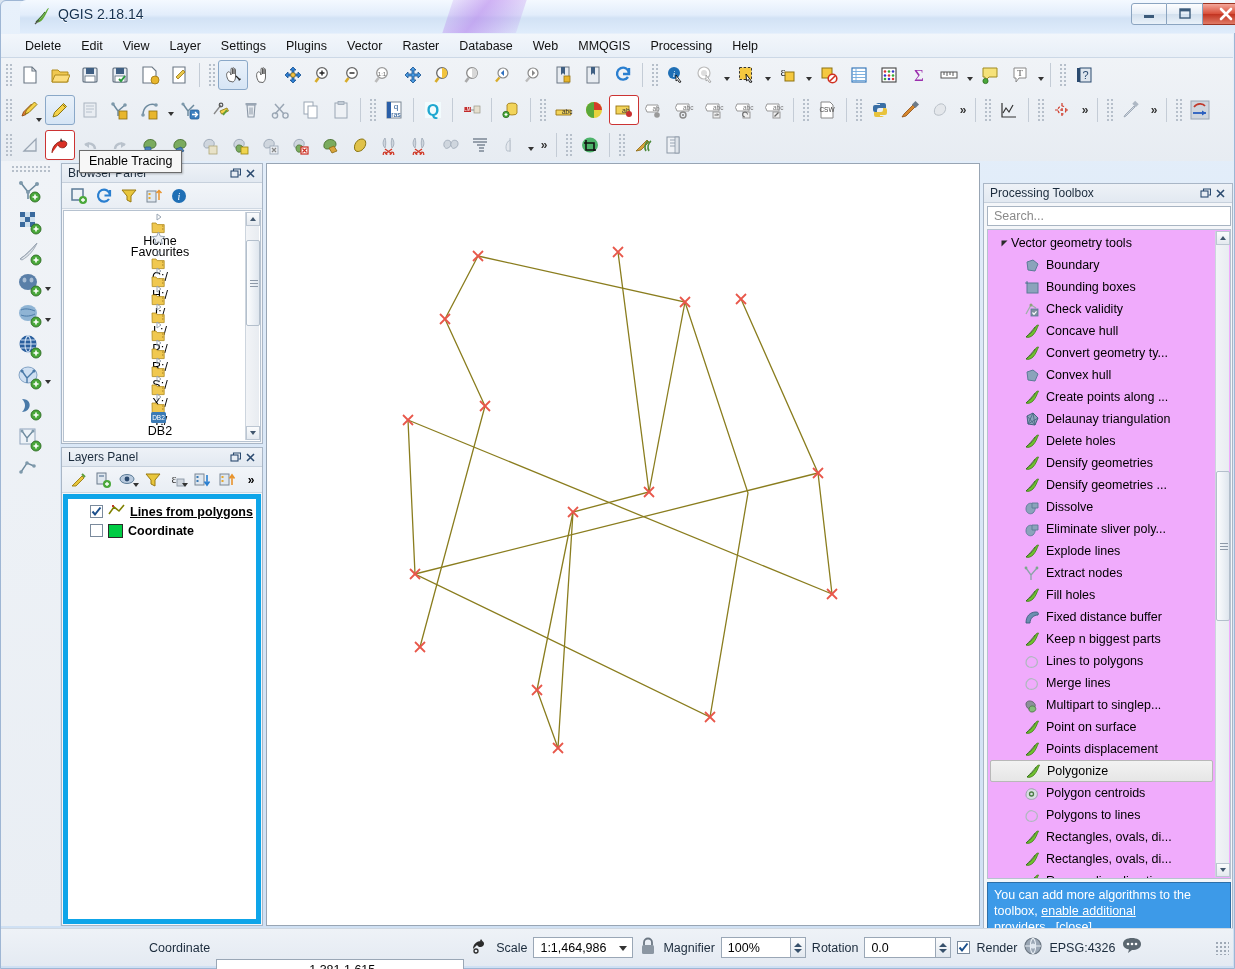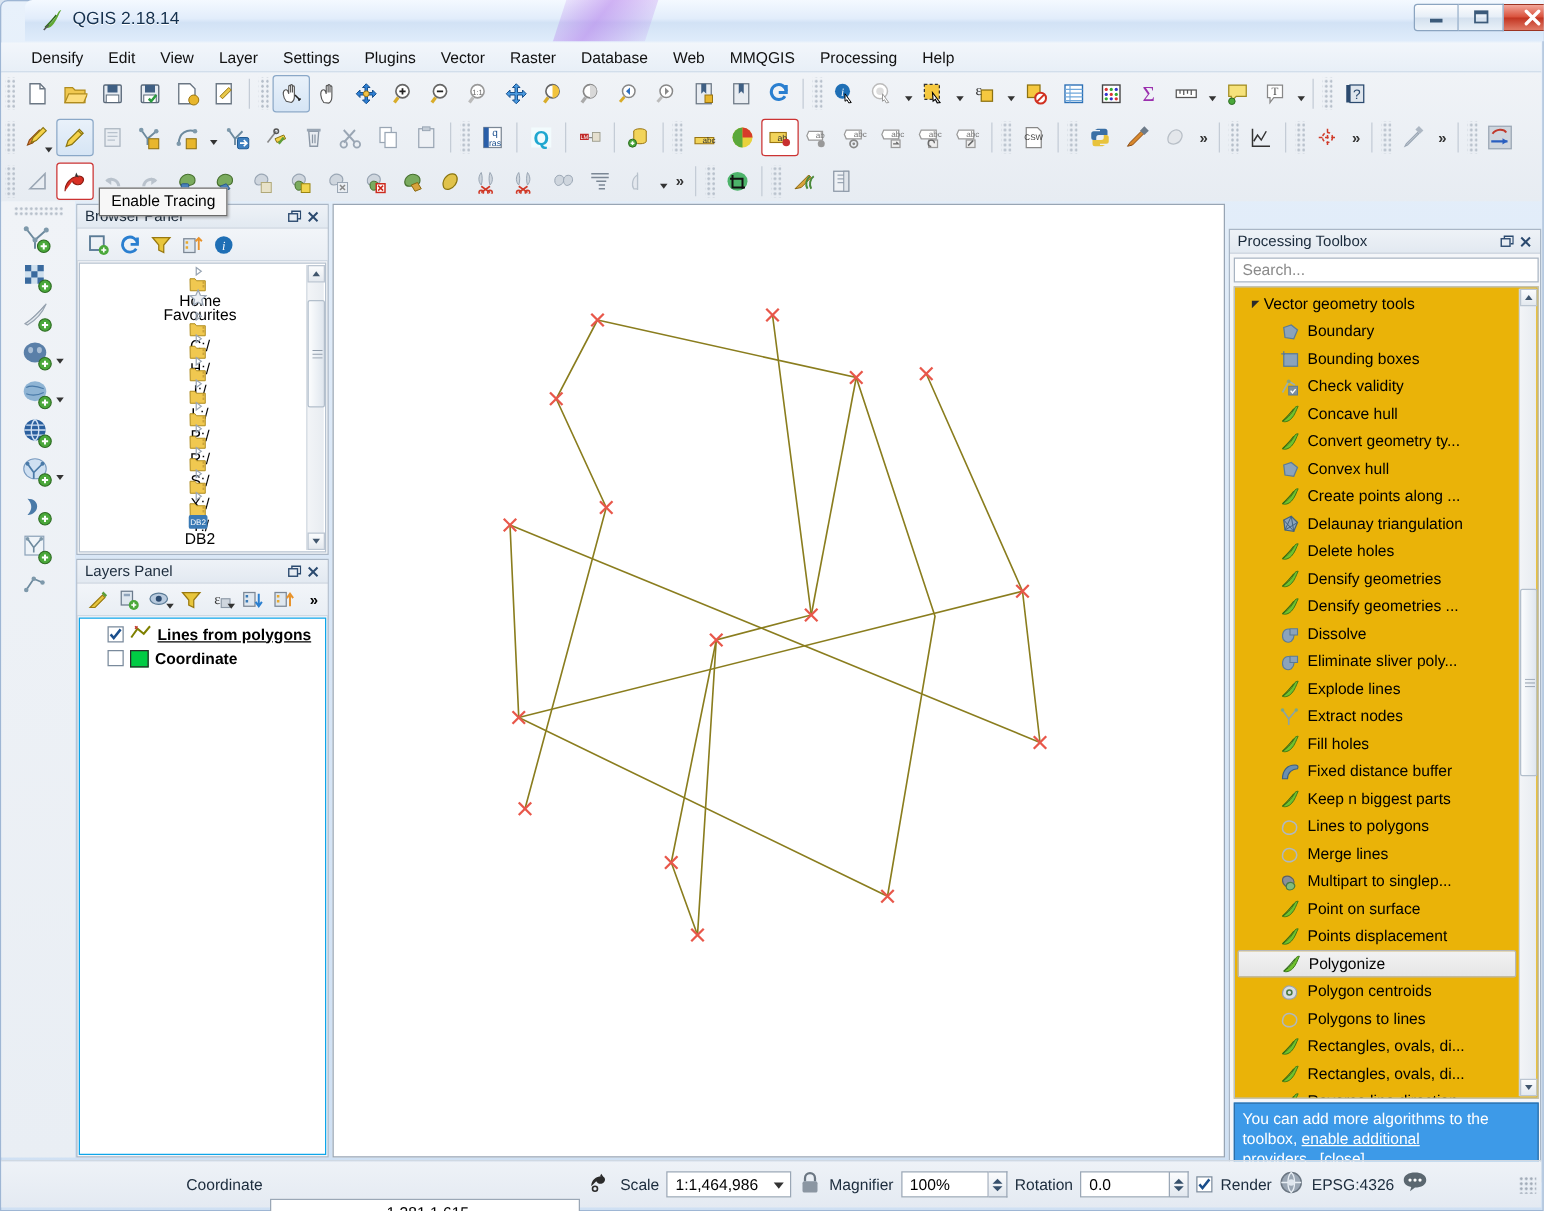--- a/index.html
+++ b/index.html
@@ -158,37 +158,37 @@
   .vs-arrow.top { position:absolute; top:0; left:0;}
   .vs-arrow.bot { position:absolute; bottom:0; left:0;}
   .vs-thumb { position:absolute; left:0; width:14px;
     background:linear-gradient(90deg,#fcfdfe,#dfe6ee); border:1px solid #b3bfcc; border-radius:2px;}
   .vs-thumb .grip { position:absolute; left:3px; top:50%; margin-top:-3px; width:8px; height:7px;
     background-image:linear-gradient(180deg,#8d99a8 1px, transparent 1px);
     background-size:8px 3px; }
 
   
   #layers-panel { left:61px; top:447px; width:202px; height:479px; }
-  .layer-list { position:absolute; left:1px; top:46px; right:1px; bottom:1px; background:#fff; border:1px solid #0ea5e9; padding-top:3px;}
+  .layer-list { position:absolute; left:1px; top:46px; right:1px; bottom:1px; background:#fff; border:5px solid #0ea5e9; padding-top:3px;}
   .layer-row { display:flex; align-items:center; height:19px; padding-left:22px; gap:5px; }
   .lchk { width:13px; height:13px; border:1px solid #7a8a9c; background:#fff; display:flex; align-items:center; justify-content:center; flex:0 0 auto;}
   .lswatch { width:15px; height:14px; border:1px solid #2a2a2a; flex:0 0 auto;}
   .llabel { font-size:12.5px; font-weight:bold; }
   .llabel.sel { text-decoration:underline; }
 
   
   #processing-panel { left:983px; top:163px; width:250px; height:763px;margin-top:20px; }
   .search-box {
     position:absolute; left:3px; top:22px; width:244px; height:20px;
     border:1px solid #a8b4c2; background:#fff; display:flex; align-items:center;
     padding-left:6px; font-size:12.5px; color:#8a8a8a;
   }
   .algo-list {
     position:absolute; left:3px; top:45px; width:244px; bottom:66px;
-    background:#eab308; border:1px solid #b6c2d0; overflow:hidden;
+    background:#f0abfc; border:1px solid #b6c2d0; overflow:hidden;
   }
   .algo-inner { position:absolute; left:0; top:0; right:15px; bottom:0; padding-top:2px;}
   .algo-group { display:flex; align-items:center; height:22px; padding-left:9px; font-size:12.5px;}
   .algo-group .gexp { width:14px; display:flex; align-items:center; justify-content:center;}
   .algo-row { display:flex; align-items:center; height:22px; padding-left:33px; font-size:12.5px;}
   .algo-row .aico { width:22px; display:flex; align-items:center; justify-content:center; flex:0 0 auto;}
   .algo-row .alab { padding-left:3px; white-space:nowrap; overflow:hidden;}
   .algo-row.selected {
     background:linear-gradient(180deg,#f2f2f2,#e6e6e6);
     border:1px solid #b8b8b8; height:22px; margin:0 2px 0 2px; padding-left:31px; border-radius:2px;
@@ -269,21 +269,21 @@
       </div>
       <div class="wbtn close">
         <svg width="16" height="14">
             <path d="M3 2 L13 12 M13 2 L3 12" stroke="#fff" stroke-width="2.6" stroke-linecap="round"></path>
           </svg>
       </div>
     </div>
   </div>
 
   <div class="menubar">
-    <div class="menu-item">Densify</div>
+    <div class="menu-item">Delete</div>
     <div class="menu-item">Edit</div>
     <div class="menu-item">View</div>
     <div class="menu-item">Layer</div>
     <div class="menu-item">Settings</div>
     <div class="menu-item">Plugins</div>
     <div class="menu-item">Vector</div>
     <div class="menu-item">Raster</div>
     <div class="menu-item">Database</div>
     <div class="menu-item">Web</div>
     <div class="menu-item">MMQGIS</div>

